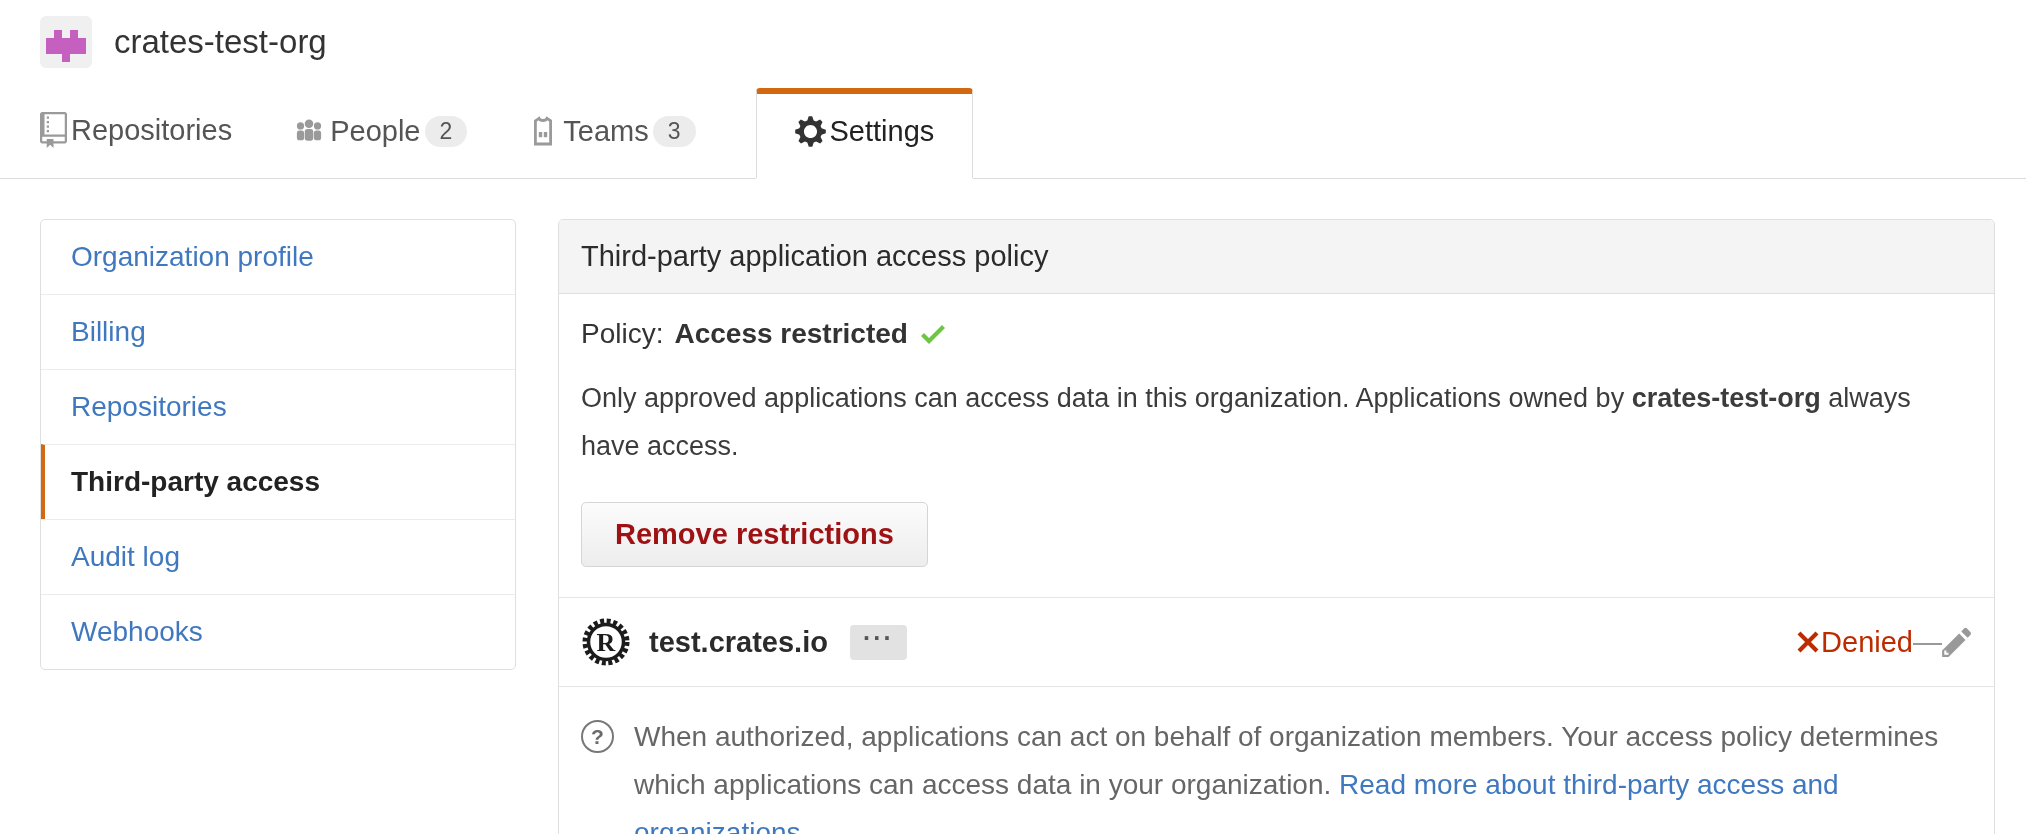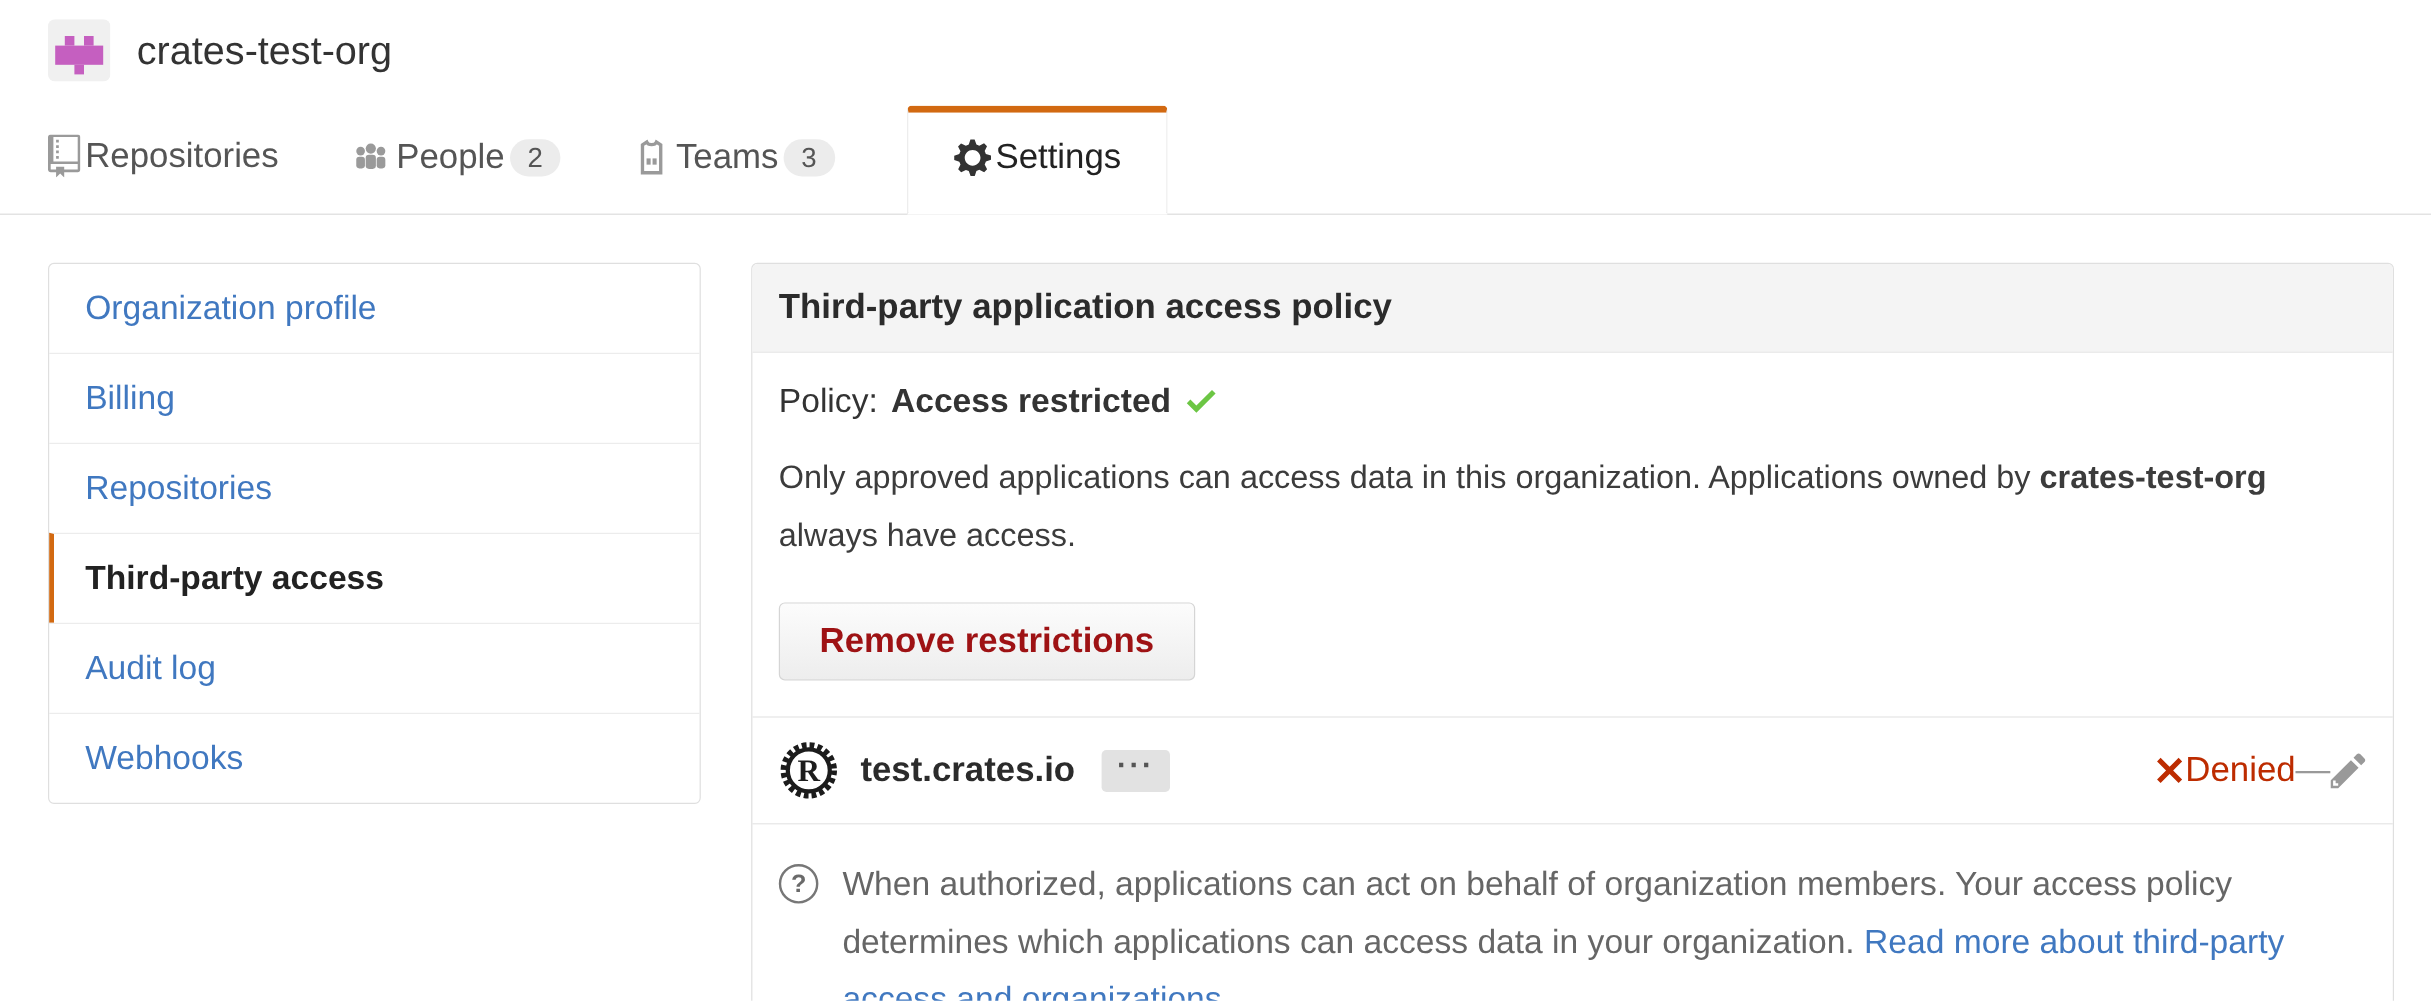--- a/index.html
+++ b/index.html
@@ -26,28 +26,28 @@
     font-weight:400; color:#222; background:#fff;
     padding:20px 38px 28px; margin-right:0; margin-bottom:-1px;
   }
   .tab.active .octicon { fill:#333; }
   .counter { font-size:23px; font-weight:400; color:#555; background:#ececec;
              border-radius:22px; padding:4px 15px; line-height:1; }
 
   
   .content { display:flex; align-items:flex-start; gap:42px; padding:40px 31px 0 40px; }
 
-  .menu { width:544px; border:1px solid #dfdfdf; border-radius:5px; background:#fff; }
+  .menu { width:476px; border:1px solid #dfdfdf; border-radius:5px; background:#fff; }
   .menu-item { font-size:28px; color:#4078c0; padding:21px 20px 21px 30px;
                border-top:1px solid #ececec; cursor:pointer; }
   .menu-item:first-child { border-top:0; }
   .menu-item.active { font-weight:700; color:#222; border-left:4px solid #d26911; padding-left:26px; }
 
   .panel { flex:1; border:1px solid #dfdfdf; border-radius:5px; background:#fff; }
-  .panel-header { background:#f4f4f4; padding:20px 22px; font-size:29px; font-weight:700;
+  .panel-header { background:#f4f4f4; padding:20px 22px; font-size:29px; font-weight:400;
                   color:#2b2b2b; border-bottom:1px solid #dfdfdf; border-radius:4px 4px 0 0; }
   .panel-body { padding:24px 22px 30px; }
 
   .policy-line { display:flex; align-items:flex-end; gap:11px; font-size:28px; color:#333; }
   .description { font-size:27px; color:#3c3c3c; line-height:48px; margin-top:24px; max-width:1400px; }
   .btn-remove {
     margin-top:32px; display:inline-block;
     padding:15px 33px; font-size:29px; font-weight:700; color:#9e1214;
     background:linear-gradient(#fcfcfc,#ededed); border:1px solid #d5d5d5; border-radius:5px;
     font-family:inherit; cursor:pointer;

